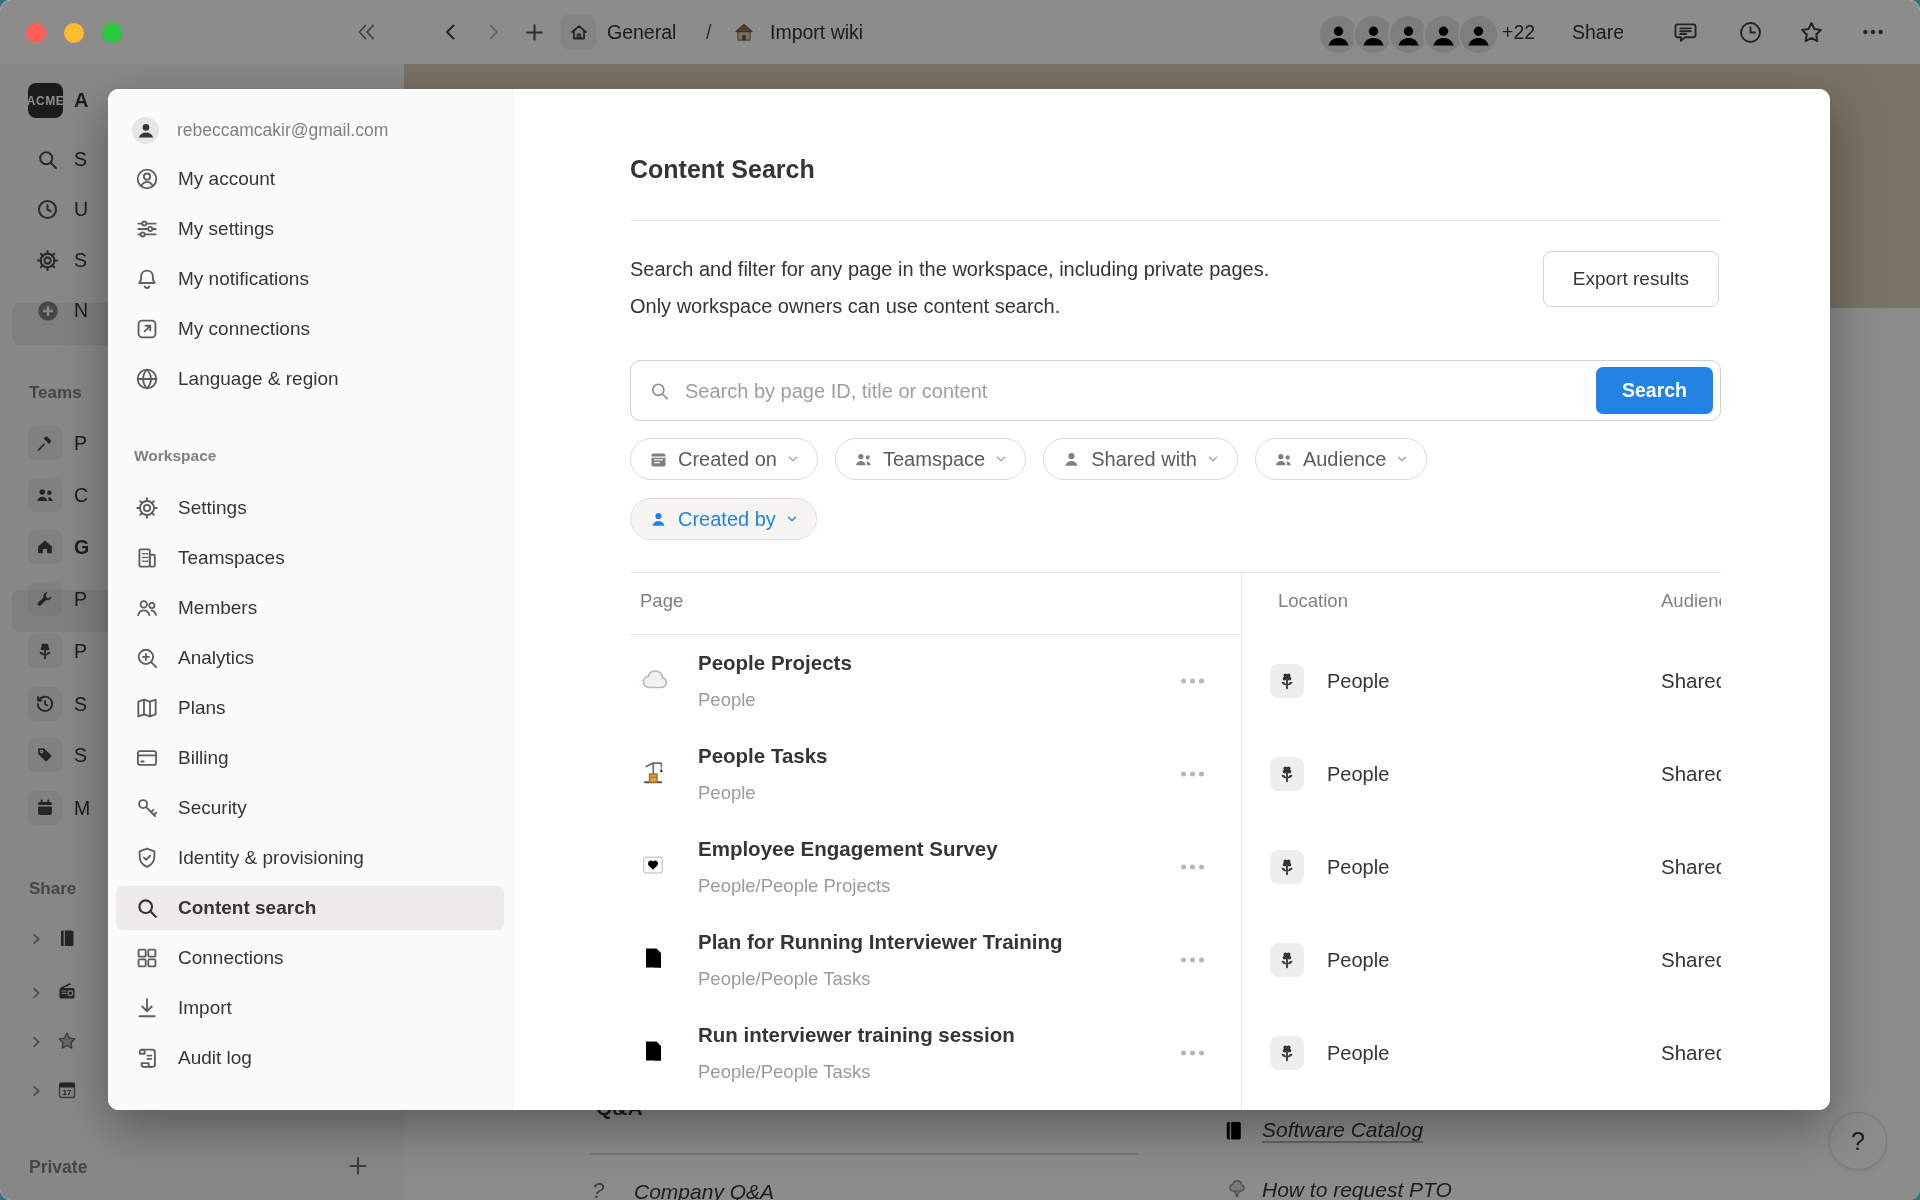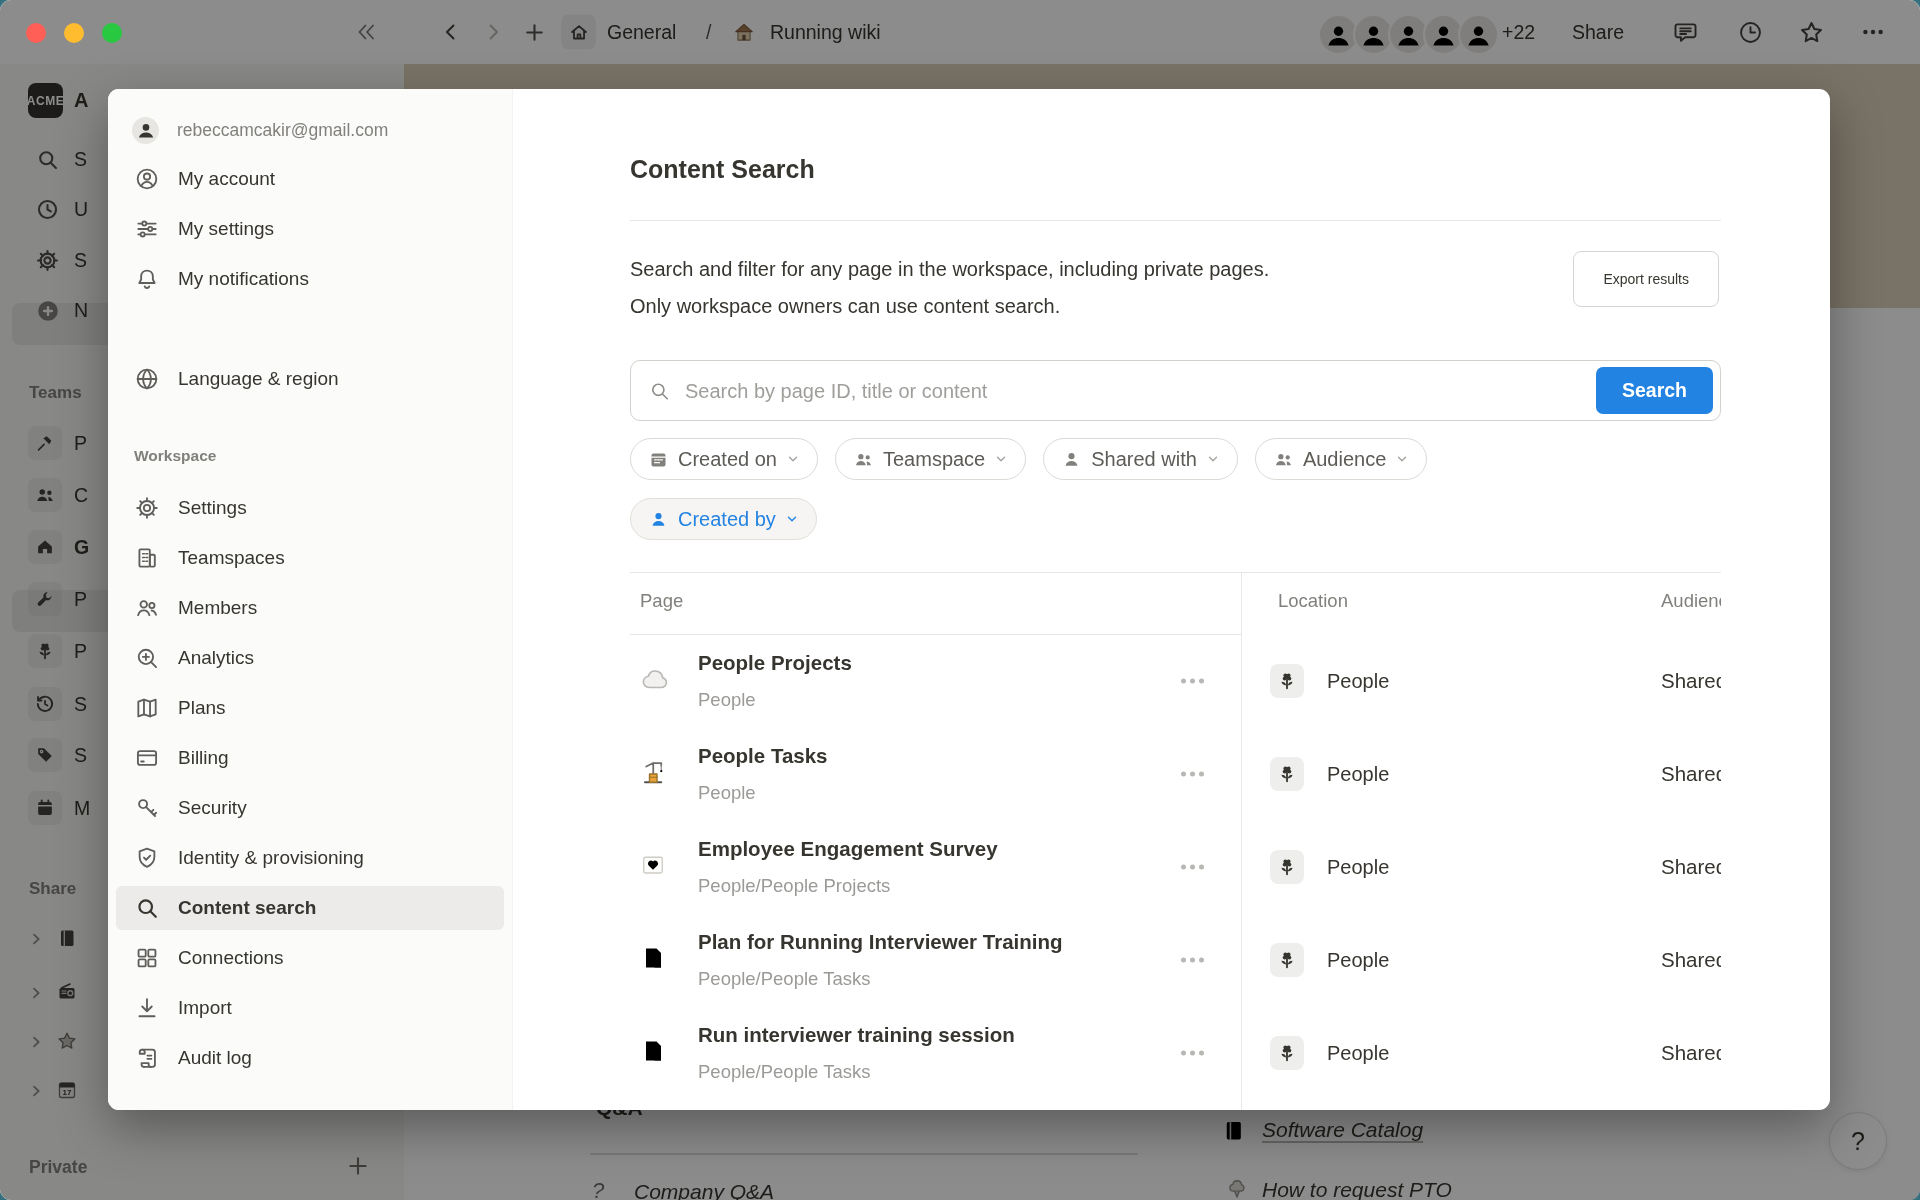--- a/index.html
+++ b/index.html
@@ -42,21 +42,21 @@
   .n-row .nlb{margin-left:18px;font-size:19px;white-space:nowrap;}
   .n-sel{background:#ecebe9;}
   .n-sel .nlb{font-weight:700;}
   .n-sec{position:absolute;left:26px;font-size:15.5px;font-weight:700;color:#82807c;}
   #m-main{position:relative;flex:1;}
   #m-content{position:absolute;left:117px;top:0;width:1091px;height:100%;overflow:hidden;}
   .title{position:absolute;top:66px;left:0;font-size:25px;font-weight:700;color:#37352f;}
   .hr{position:absolute;left:0;width:1091px;height:1px;background:#e7e6e3;}
   .desc{position:absolute;top:162px;left:0;font-size:20px;line-height:37px;color:#37352f;}
   .btn-outline{position:absolute;right:2px;top:162px;height:56px;padding:0 29px;border:1px solid #d7d5cf;border-radius:8px;
-    background:#fff;display:flex;align-items:center;font-size:14px;color:#37352f;box-sizing:border-box;}
+    background:#fff;display:flex;align-items:center;font-size:19px;color:#37352f;box-sizing:border-box;}
   #searchbox{position:absolute;left:0;top:271px;width:1091px;height:61px;border:1px solid #d3d1cb;border-radius:10px;
     box-sizing:border-box;background:#fff;}
   #searchbox .mag{position:absolute;left:17px;top:50%;transform:translateY(-50%);width:23px;height:23px;color:#8f8d89;}
   #searchbox input{position:absolute;left:52px;top:0;height:100%;width:880px;border:0;outline:0;font-size:20px;
     color:#37352f;background:transparent;font-family:inherit;}
   #searchbox input::placeholder{color:#9f9e9b;}
   .btn-primary{position:absolute;right:7px;top:6px;height:47px;padding:0 26px;border-radius:7px;border:0;
     background:#2383e2;color:#fff;font-size:19.5px;font-weight:600;display:flex;align-items:center;}
   .pill-row{position:absolute;left:0;display:flex;gap:17px;}
   .pill{height:42px;border:1px solid #dcdad5;border-radius:21px;background:#fff;display:flex;align-items:center;
@@ -115,21 +115,21 @@
       </div>
       <div class="tb-txt" style="left:607px;font-weight:500;">General</div>
       <div class="tb-txt" style="left:706px;color:#55534f;">/</div>
       <div class="tb-ic" style="left:730px;width:27px;height:27px;">
         <svg viewBox="0 0 24 24" width="26" height="26">
           <rect x="6.4" y="10.6" width="11.2" height="8.4" fill="#e0ceab" stroke="#8d7a58" stroke-width="1"></rect>
           <path d="M4.4 11.2L12 4.6l7.6 6.6z" fill="#a1764f" stroke="#7c5a3c" stroke-width="1"></path>
           <rect x="10.5" y="14.2" width="3" height="4.8" fill="#64503a" stroke="none"></rect>
         </svg>
       </div>
-      <div class="tb-txt" style="left:770px;font-weight:500;">Running wiki</div>
+      <div class="tb-txt" style="left:770px;font-weight:500;">Import wiki</div>
 
       <div>
         <div class="avatar" style="left:1318px;top:14px;width:37px;height:37px;border:2px solid #fff;">
           <svg viewBox="0 0 24 24" width="33" height="33">
               <circle class="f" cx="12" cy="9.6" r="3.4" fill="#8a8885"></circle>
               <path class="f" d="M4.6 20c1.3-3.7 4-5.4 7.4-5.4s6.1 1.7 7.4 5.4z" fill="#8a8885"></path>
             </svg>
         </div>
         <div class="avatar" style="left:1353px;top:14px;width:37px;height:37px;border:2px solid #fff;">
           <svg viewBox="0 0 24 24" width="33" height="33">
@@ -431,20 +431,29 @@
         <span class="nlb">My settings</span>
       </div>
       <div class="n-row" style="top:168px;">
         <span class="nic">
           <svg viewBox="0 0 24 24" width="26" height="26">
               <path d="M12 4.2c3.1 0 5.4 2.3 5.4 5.4v2.9l1.7 3.2H4.9l1.7-3.2V9.6c0-3.1 2.3-5.4 5.4-5.4z"></path>
               <path d="M9.9 18.8a2.2 2.2 0 0 0 4.2 0"></path>
             </svg>
         </span>
         <span class="nlb">My notifications</span>
+      </div>
+      <div class="n-row" style="top:218px;">
+        <span class="nic">
+          <svg viewBox="0 0 24 24" width="26" height="26">
+              <rect x="4.2" y="4.2" width="15.6" height="15.6" rx="3.4"></rect>
+              <path d="M9.8 14.2l4.9-4.9M10.6 9H15v4.4"></path>
+            </svg>
+        </span>
+        <span class="nlb">My connections</span>
       </div>
       <div class="n-row" style="top:268px;">
         <span class="nic">
           <svg viewBox="0 0 24 24" width="26" height="26">
               <circle cx="12" cy="12" r="8.6"></circle>
               <path d="M3.4 12h17.2M12 3.4c2.3 2.2 3.6 5.2 3.6 8.6s-1.3 6.4-3.6 8.6c-2.3-2.2-3.6-5.2-3.6-8.6s1.3-6.4 3.6-8.6z"></path>
             </svg>
         </span>
         <span class="nlb">Language &amp; region</span>
       </div>

